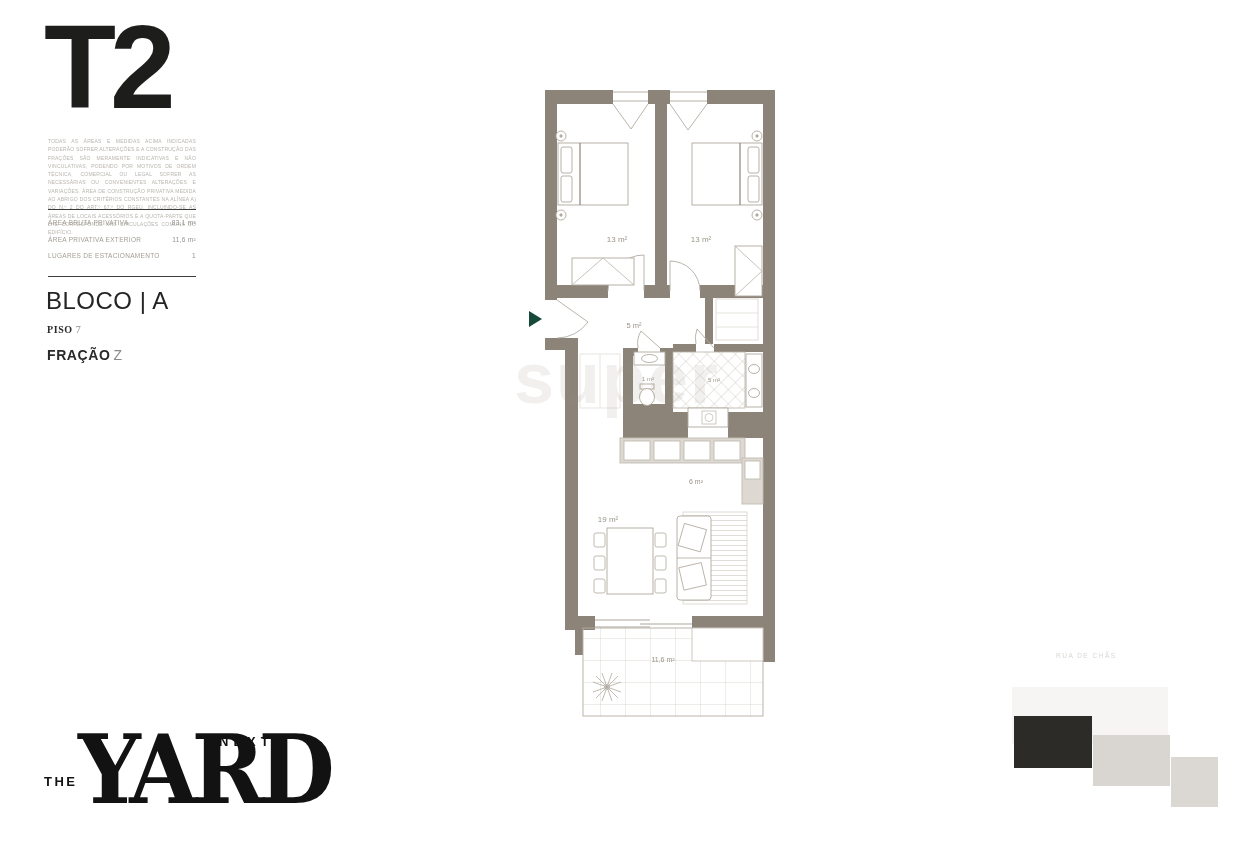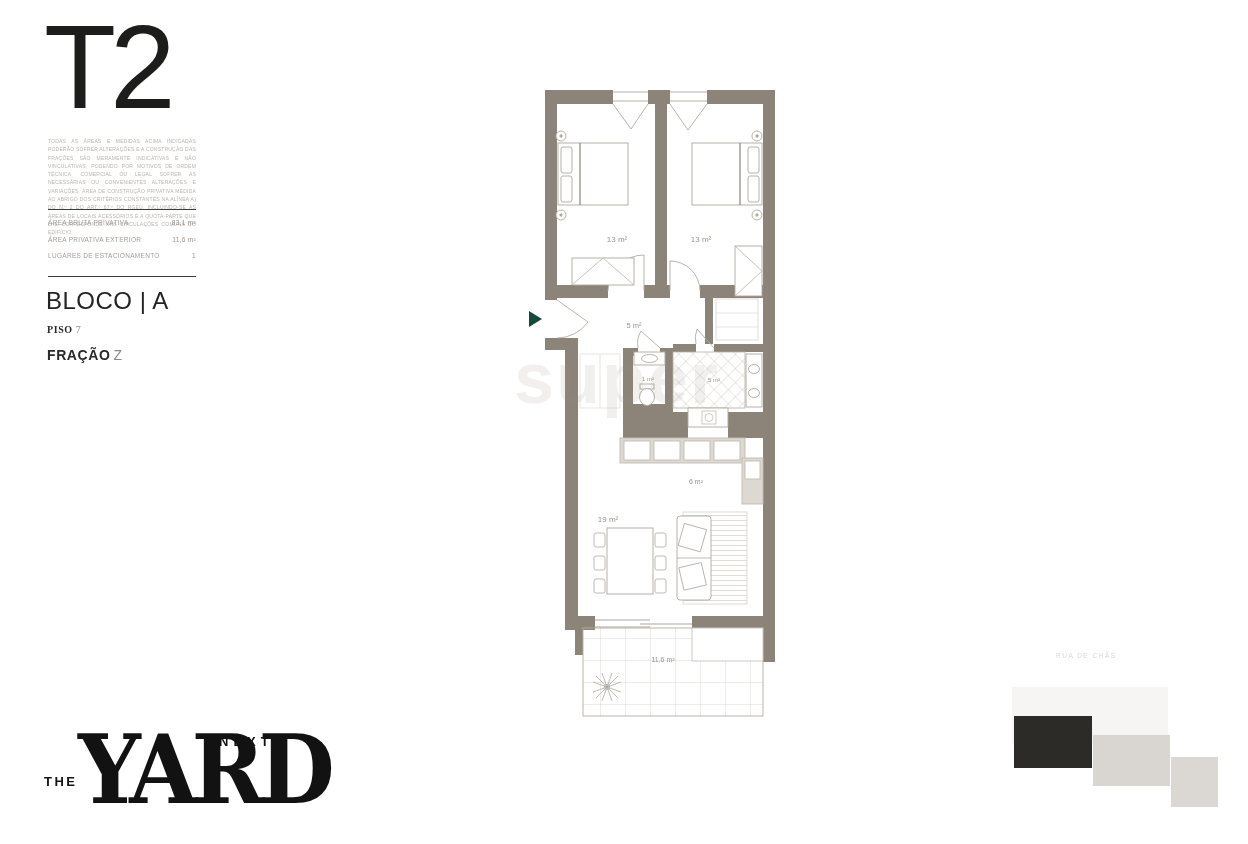--- a/index.html
+++ b/index.html
@@ -2,21 +2,21 @@
 <html><head>
 <meta charset="utf-8">
 <style>
   html,body{margin:0;padding:0;}
   body{
     width:1248px;height:844px;position:relative;background:#ffffff;
     font-family:"Liberation Sans", sans-serif;overflow:hidden;color:#222;
   }
   
   .t2-title{
-    position:absolute;left:44px;top:8px;font-size:118px;font-weight:normal;
+    position:absolute;left:44px;top:8px;font-size:118px;font-weight:bold;
     letter-spacing:-6px;line-height:1;color:#1d1d1b;
   }
   .disclaimer{
     position:absolute;left:48px;top:137px;width:148px;
     font-size:5px;line-height:1.66;letter-spacing:.2px;
     color:#b9b5af;text-transform:uppercase;text-align:justify;
   }
   .rule{position:absolute;left:48px;width:148px;border-top:1.5px solid #3d3d3b;}
   #rule1{top:209px}#rule2{top:276px}
   .area-table{position:absolute;left:48px;top:219px;width:148px;}

